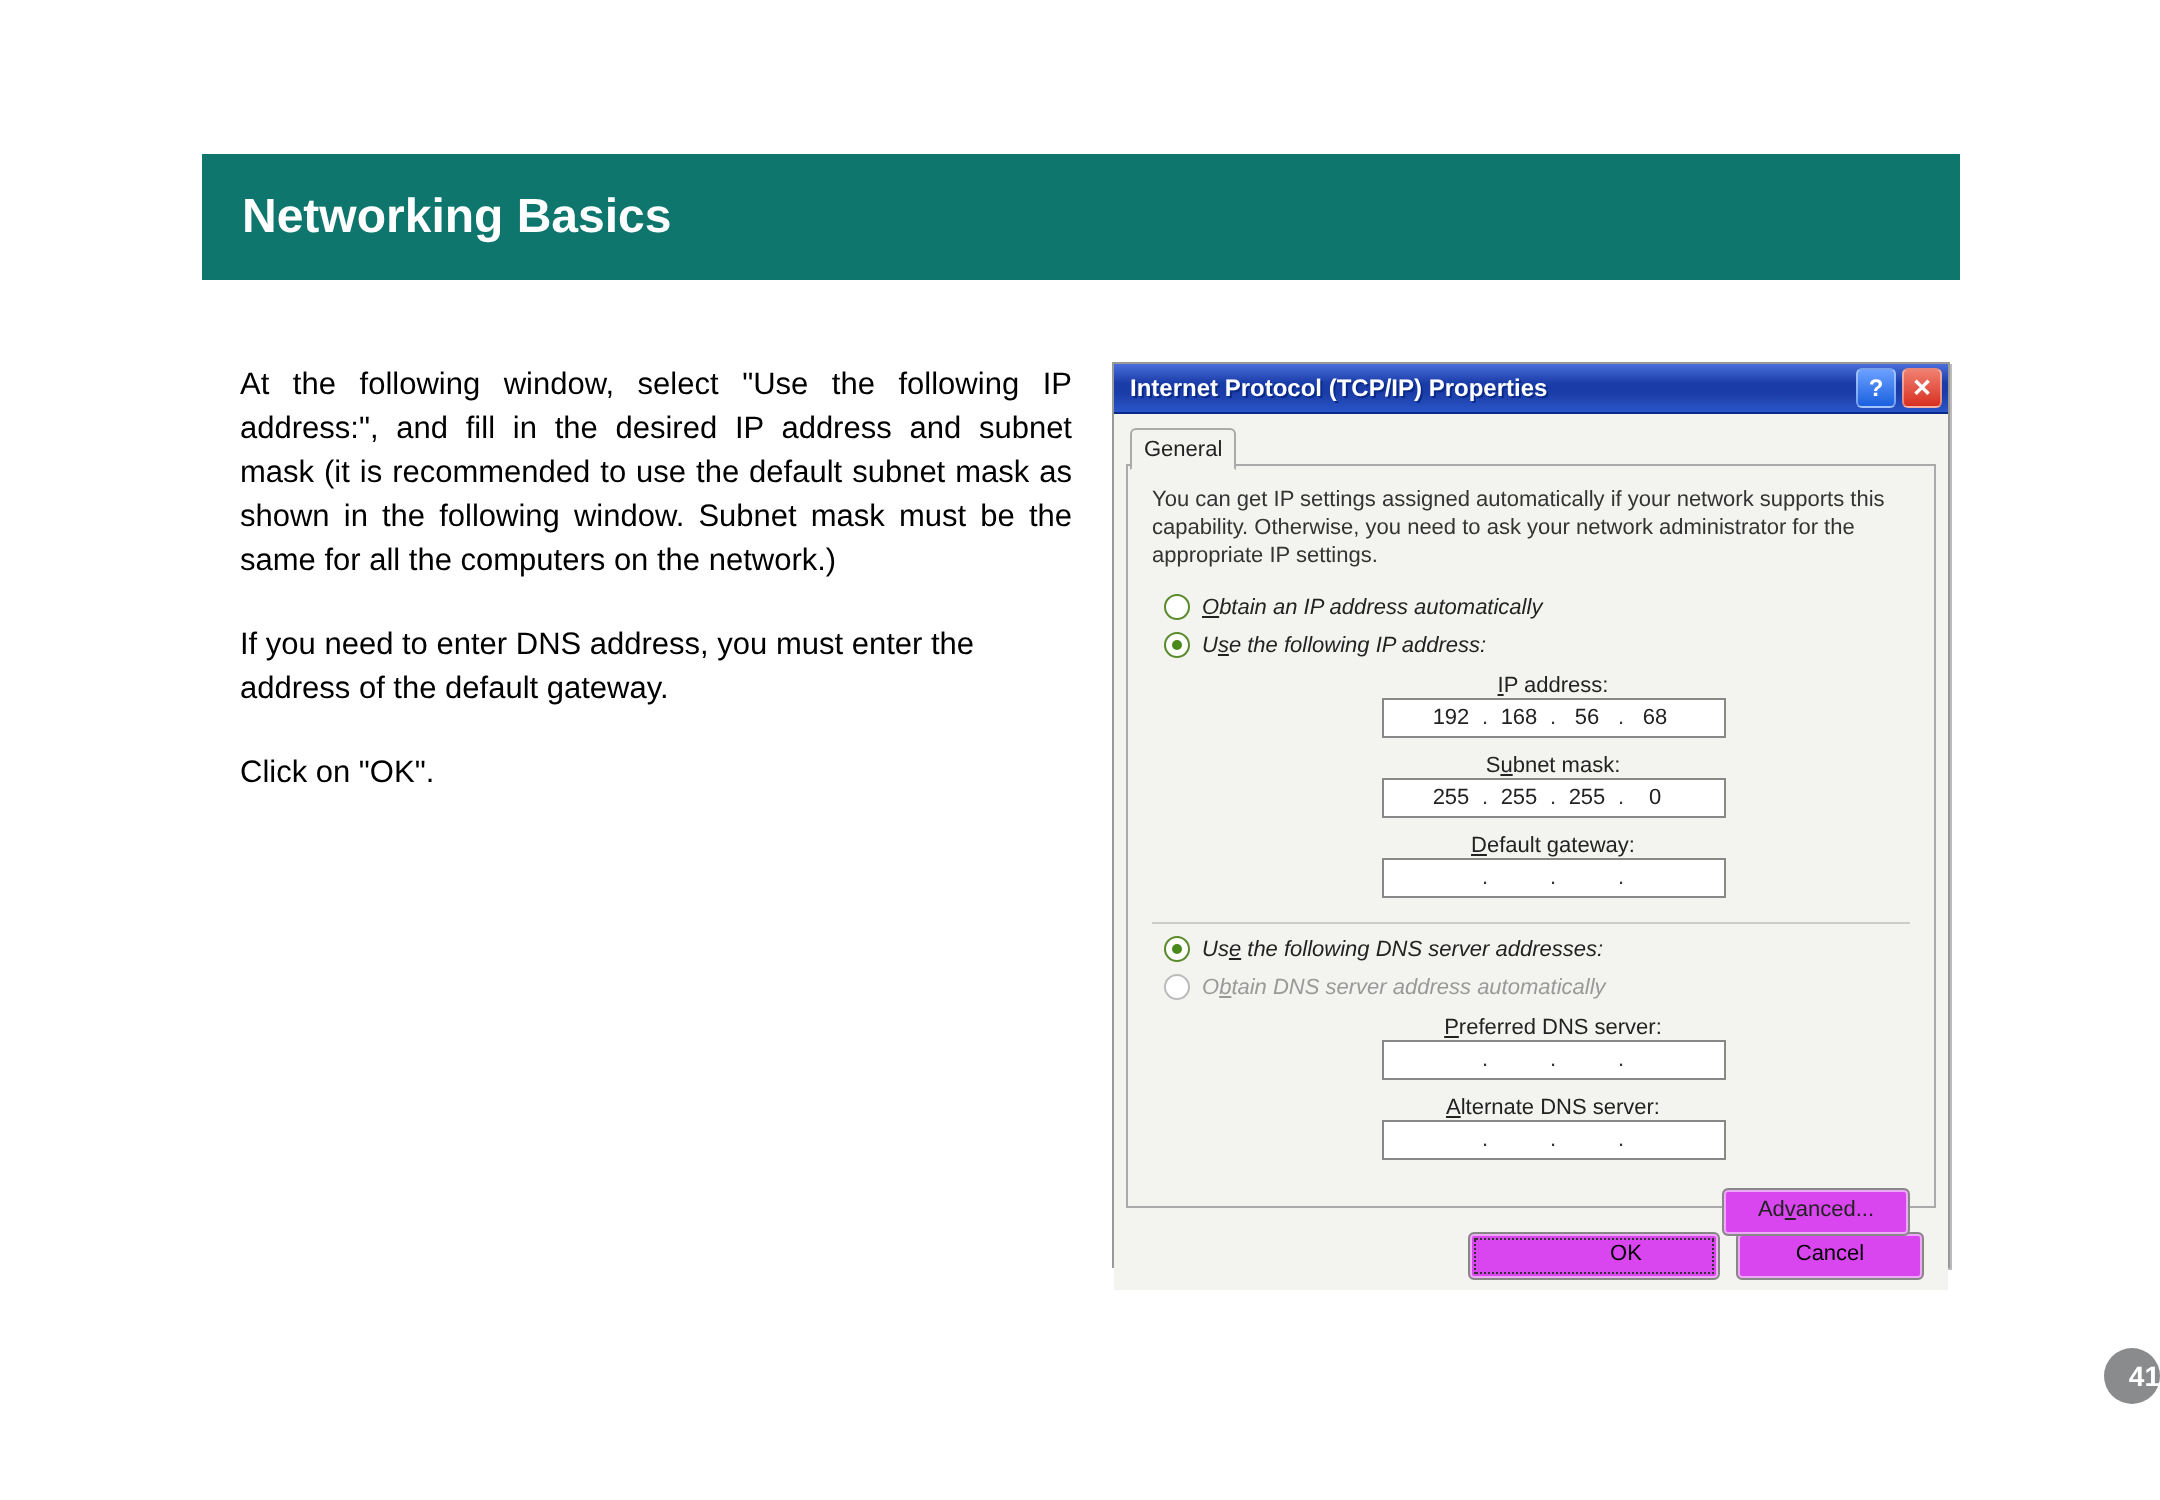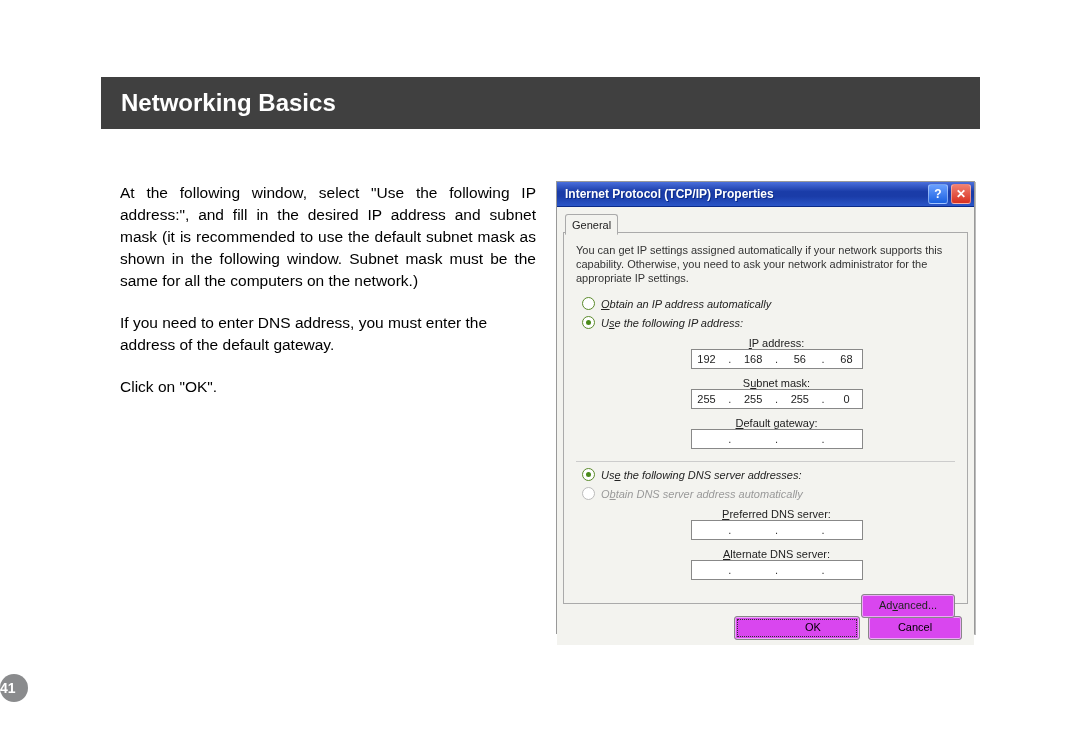--- a/index.html
+++ b/index.html
@@ -15,22 +15,22 @@
     position: relative;
     width: 1080px;
     height: 750px;
     background: #fff;
   }
   .header-band {
     position: absolute;
     left: 101px;
     top: 77px;
     width: 879px;
-    height: 52px;
-    background: #404040;
+    height: 63px;
+    background: #0f766e;
     display: flex;
     align-items: center;
   }
   .header-band .title {
     color: #fff;
     font-size: 24px;
     font-weight: bold;
     margin-left: 20px;
     letter-spacing: 0px;
   }
@@ -47,21 +47,21 @@
     color: #000;
   }
   .body-text p.just {
     text-align: justify;
   }
   .pagenum {
     position: absolute;
     left: 0;
     width: 1080px;
     bottom: 48px;
-    text-align: left;
+    text-align: right;
     text-decoration: underline;
   }
   .pagenum span {
     display: inline-block;
     width: 28px;
     height: 28px;
     line-height: 28px;
     border-radius: 50%;
     background: #8a8b8d;
     color: #fff;
@@ -177,21 +177,21 @@
   }
   .field-row .lbl { font-size: 11px; }
   .u { text-decoration: underline; }
   .ipbox {
     width: 170px;
     height: 18px;
     border: 1px solid #888;
     background: #fff;
     display: flex;
     align-items: center;
-    justify-content: space-between;
+    justify-content: center;
     font-family: Tahoma, Arial, sans-serif;
     font-size: 11px;
   }
   .ipbox .oct { width: 30px; text-align: center; }
   .ipbox .dot { width: 4px; text-align: center; color: #333; }
   .group-sep {
     border-top: 1px solid #ccc;
     margin: 12px 0 4px 0;
   }
   .adv-row {

